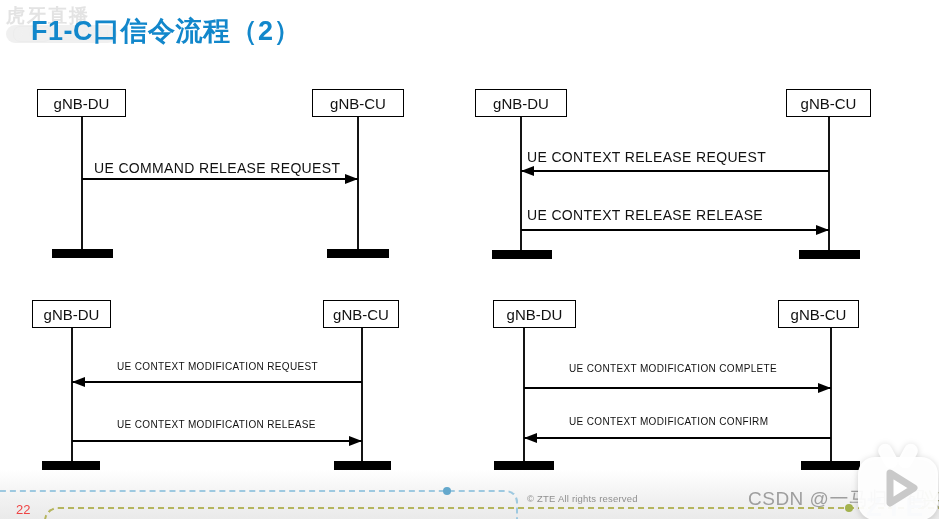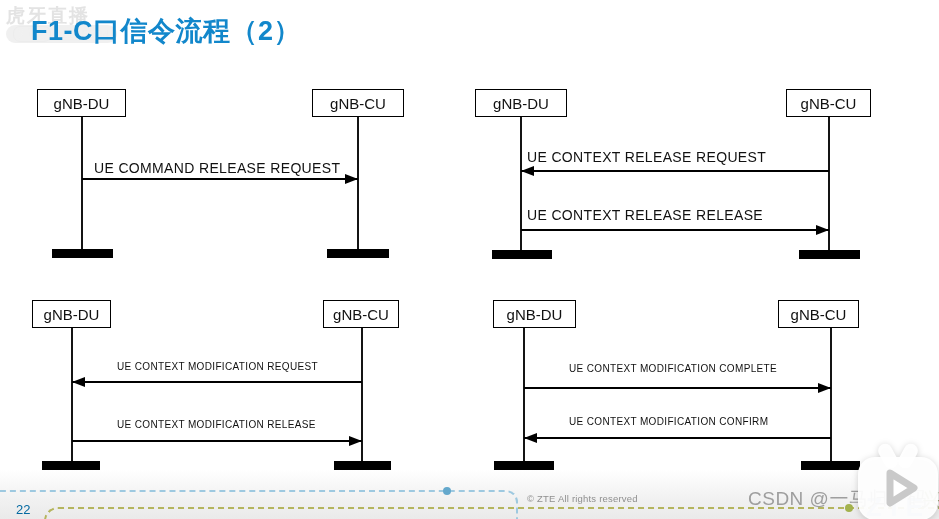--- a/index.html
+++ b/index.html
@@ -27,21 +27,21 @@
   .ph-blue{position:absolute;left:-30px;top:490px;width:548px;height:40px;box-sizing:border-box;
            border-top:2px dashed #9ec9e0;border-right:2px dashed #9ec9e0;
            border-radius:0 12px 0 0;}
   .ph-blue-dot{position:absolute;left:443px;top:487px;width:8px;height:8px;border-radius:50%;
                background:#64a8cc;}
   .ph-olive{position:absolute;left:44px;top:507px;width:1000px;height:30px;box-sizing:border-box;
             border-top:2px dashed #b5b55e;border-left:2px dashed #b5b55e;
             border-radius:14px 0 0 0;}
   .ph-olive-dot{position:absolute;left:845px;top:504px;width:8px;height:8px;border-radius:50%;
                 background:#a3b24e;}
-  .page-number{position:absolute;left:16px;top:502px;font-size:13px;color:#0369a1;}
+  .page-number{position:absolute;left:16px;top:502px;font-size:13px;color:#ef4444;}
   .copyright{position:absolute;left:527px;top:493px;font-size:9.5px;color:#8f8f8f;
              letter-spacing:.2px;white-space:nowrap;}
   
   .wm-huya{position:absolute;left:6px;top:3px;font-size:19px;font-weight:bold;
            color:rgba(226,226,226,.95);letter-spacing:2px;white-space:nowrap;}
   .wm-huya-room{position:absolute;left:6px;top:25px;display:flex;align-items:center;gap:3px;
                 background:rgba(205,205,205,.30);border-radius:9px;padding:1px 7px;}
   .wm-room-label{font-size:10px;color:rgba(240,240,240,.95);border:1px solid rgba(235,235,235,.8);
                  border-radius:7px;padding:0 3px;}
   .wm-room-number{font-size:11px;color:rgba(238,238,238,.95);letter-spacing:1px;text-decoration:underline;}

